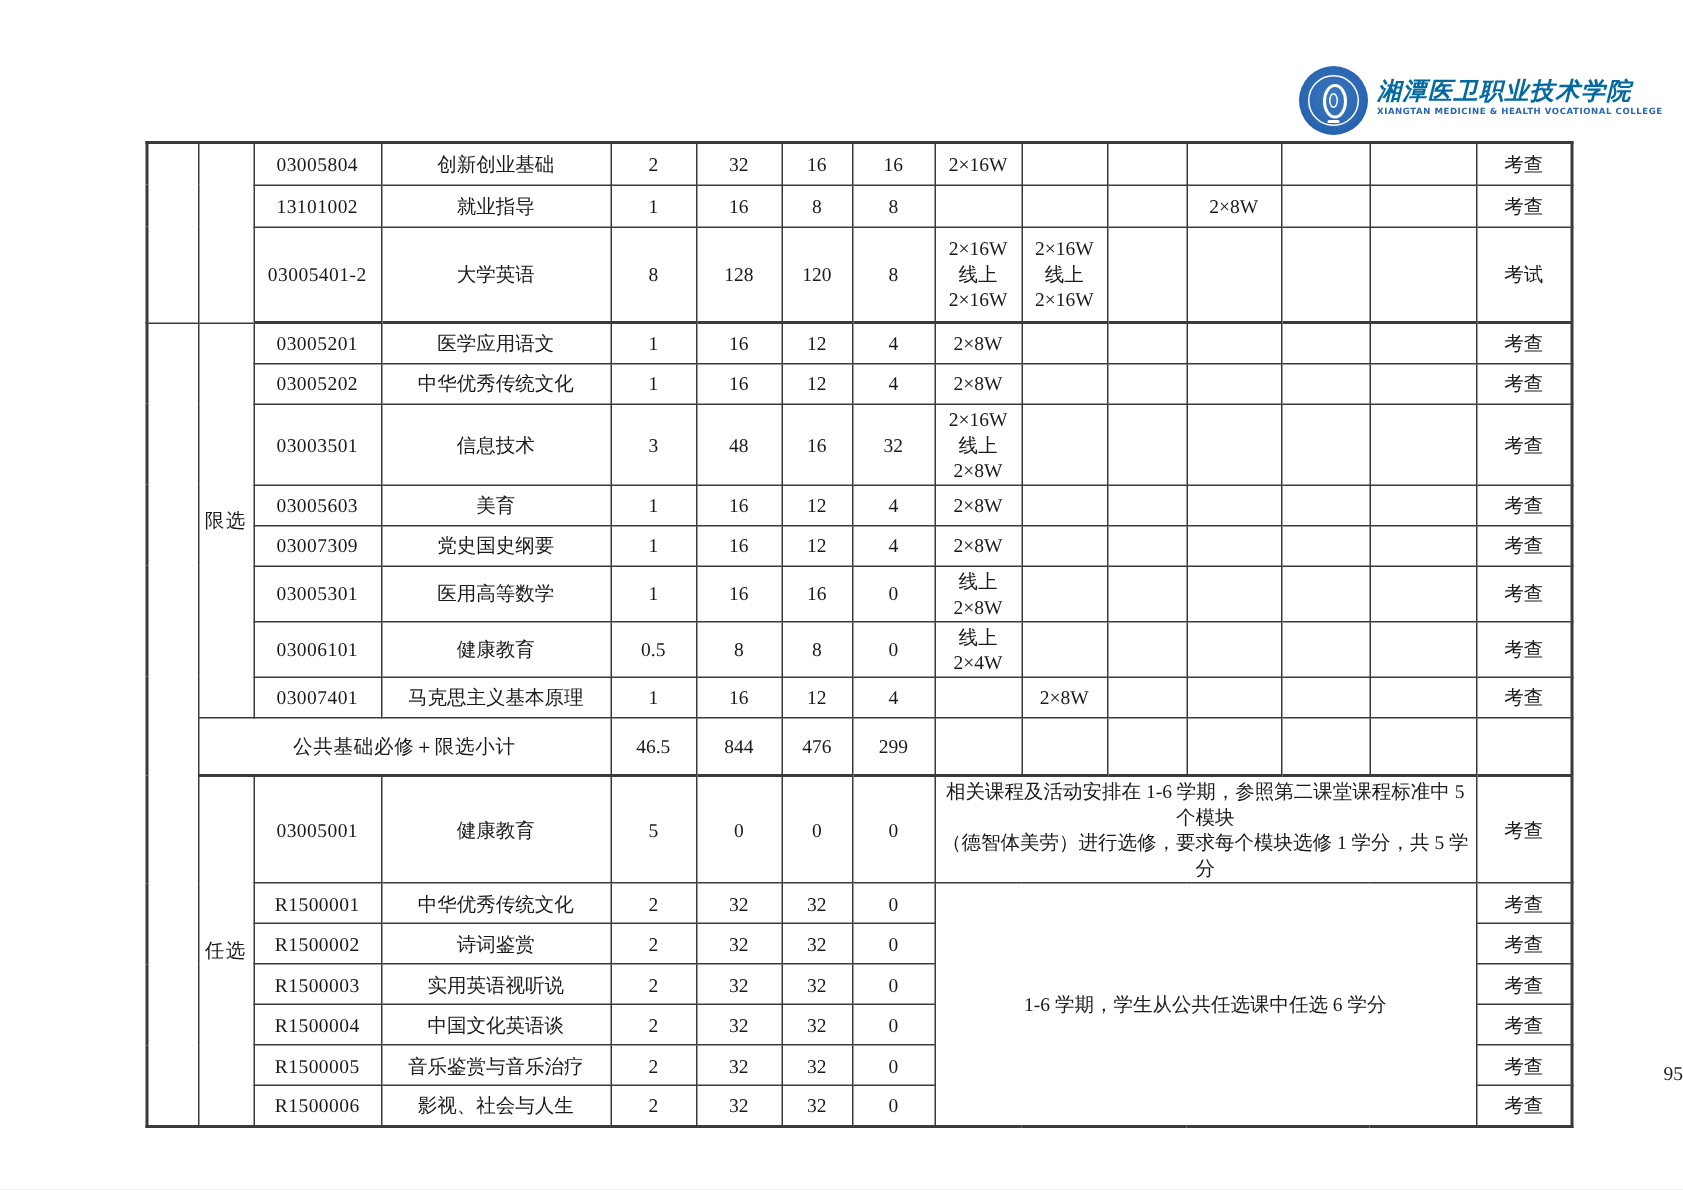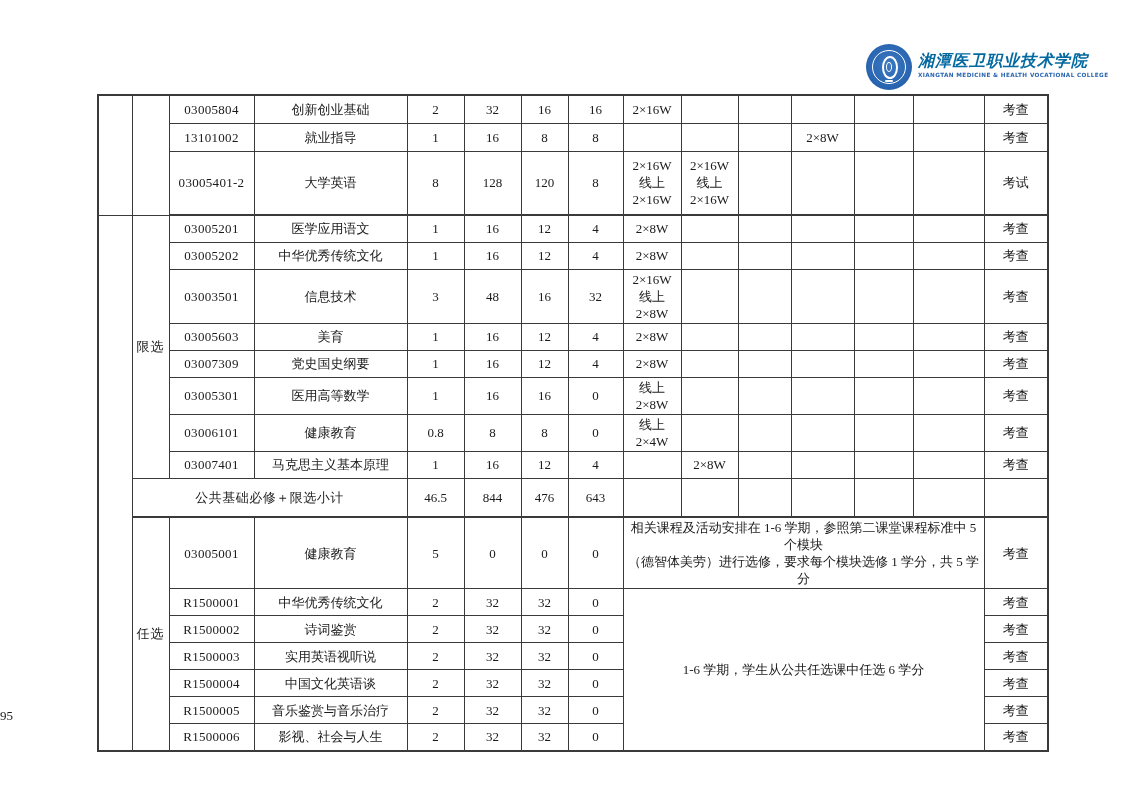--- a/index.html
+++ b/index.html
@@ -37,21 +37,21 @@
   td.code{font-size:12.5px;letter-spacing:0.3px;}
   td.name{font-size:12.5px;}
   td.num{font-size:13px;}
   td.sem{font-size:11px;line-height:17px;white-space:pre-line;padding:1px 0;}
   td.exam{font-size:12.5px;margin-top:16px;}
   td.label{font-size:12.5px;letter-spacing:1px;}
   td.subtotal{font-size:13px;letter-spacing:0.5px;}
   td.note{font-size:12px;line-height:18px;white-space:pre-line;padding:2px 3px;}
   td.note2{font-size:12.5px;}
   
-  .pagenum{position:absolute;top:708px;left:0;width:1122px;text-align:left;
+  .pagenum{position:absolute;top:708px;left:0;width:1122px;text-align:right;
     font-size:13px;font-family:"Liberation Serif",serif;}
 </style>
 </head>
 <body>
 
 <div class="page">
 
   <div class="logo">
     <div class="emblem">
       <div class="ring"></div>
@@ -224,21 +224,21 @@
           <td class="sem"></td>
           <td class="sem"></td>
           <td class="sem"></td>
           <td class="sem"></td>
           <td class="sem"></td>
           <td class="exam">考查</td>
         </tr>
         <tr class="r">
           <td class="code">03006101</td>
           <td class="name">健康教育</td>
-          <td class="num">0.8</td>
+          <td class="num">0.5</td>
           <td class="num">8</td>
           <td class="num">8</td>
           <td class="num">0</td>
           <td class="sem">线上2×4W</td>
           <td class="sem"></td>
           <td class="sem"></td>
           <td class="sem"></td>
           <td class="sem"></td>
           <td class="sem"></td>
           <td class="exam">考查</td>
@@ -256,21 +256,21 @@
           <td class="sem"></td>
           <td class="sem"></td>
           <td class="sem"></td>
           <td class="exam">考查</td>
         </tr>
         <tr class="r">
           <td colspan="3" class="subtotal">公共基础必修＋限选小计</td>
           <td class="num">46.5</td>
           <td class="num">844</td>
           <td class="num">476</td>
-          <td class="num">643</td>
+          <td class="num">299</td>
           <td class="sem"></td>
           <td class="sem"></td>
           <td class="sem"></td>
           <td class="sem"></td>
           <td class="sem"></td>
           <td class="sem"></td>
           <td class="exam"></td>
         </tr>
         <tr class="r">
           <td rowspan="7" class="label">任选</td>

